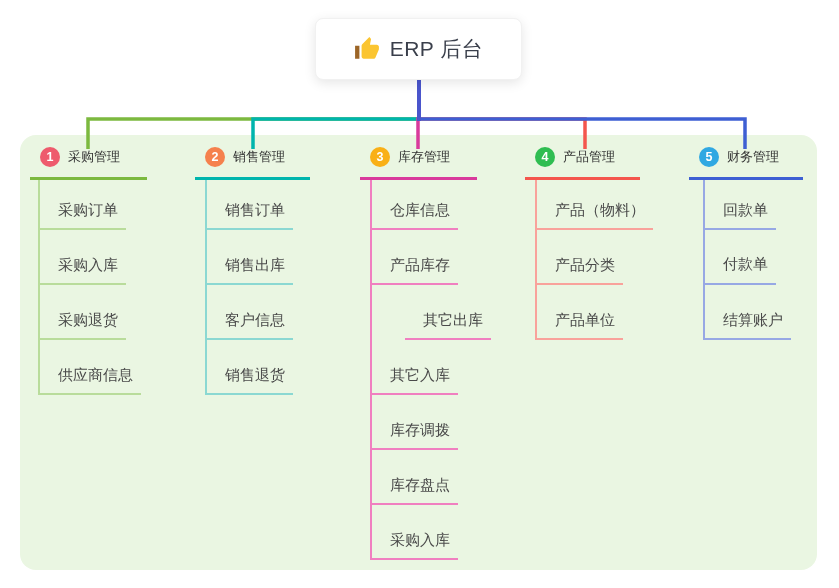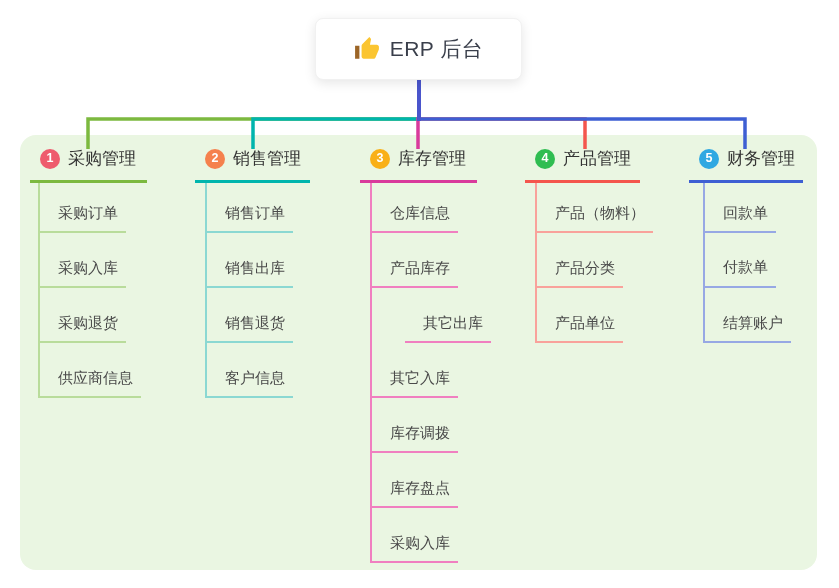--- a/index.html
+++ b/index.html
@@ -20,21 +20,21 @@
              display:flex;align-items:center;justify-content:center;gap:10px;box-sizing:border-box;}
   .root-title{font-size:21px;color:#3a3f4b;font-weight:500;letter-spacing:.5px;}
 
   
   .branch{position:absolute;}
   .branch-head{display:flex;align-items:center;gap:8px;
                padding:0 0 10px 10px;border-bottom:3px solid;box-sizing:content-box;}
   .badge{width:20px;height:20px;border-radius:50%;flex:0 0 20px;
          display:flex;align-items:center;justify-content:center;
          color:#fff;font-size:12.5px;font-weight:bold;line-height:1;}
-  .branch-title{font-size:17px;font-weight:500;color:#333;white-space:nowrap;}
+  .branch-title{font-size:13px;font-weight:500;color:#333;white-space:nowrap;}
 
   .branch-children{border-left:2px solid;}
   .child{width:max-content;border-bottom:2px solid;
          padding:26px 8px 10px 18px;
          font-size:15px;line-height:17px;color:#4a4a4a;white-space:nowrap;}
   .child:first-child{padding-top:21px;}
 </style>
 </head>
 <body>
 
@@ -75,22 +75,22 @@
         </div>
       </div>
       <div class="branch" style="left: 195px; top: 147px;">
         <div class="branch-head" style="width: 105px; border-bottom-color: rgb(0, 181, 173);">
           <span class="badge" style="background: rgb(245, 129, 77);">2</span>
           <span class="branch-title">销售管理</span>
         </div>
         <div class="branch-children" style="margin-left: 10px; border-left-color: rgb(139, 216, 210);">
           <div class="child" style="border-bottom-color: rgb(139, 216, 210);">销售订单</div>
           <div class="child" style="border-bottom-color: rgb(139, 216, 210);">销售出库</div>
+          <div class="child" style="border-bottom-color: rgb(139, 216, 210);">客户信息</div>
           <div class="child" style="border-bottom-color: rgb(139, 216, 210);">销售退货</div>
-          <div class="child" style="border-bottom-color: rgb(139, 216, 210);">客户信息</div>
         </div>
       </div>
       <div class="branch" style="left: 360px; top: 147px;">
         <div class="branch-head" style="width: 107px; border-bottom-color: rgb(217, 58, 156);">
           <span class="badge" style="background: rgb(249, 176, 23);">3</span>
           <span class="branch-title">库存管理</span>
         </div>
         <div class="branch-children" style="margin-left: 10px; border-left-color: rgb(240, 127, 192);">
           <div class="child" style="border-bottom-color: rgb(240, 127, 192);">仓库信息</div>
           <div class="child" style="border-bottom-color: rgb(240, 127, 192);">产品库存</div>

